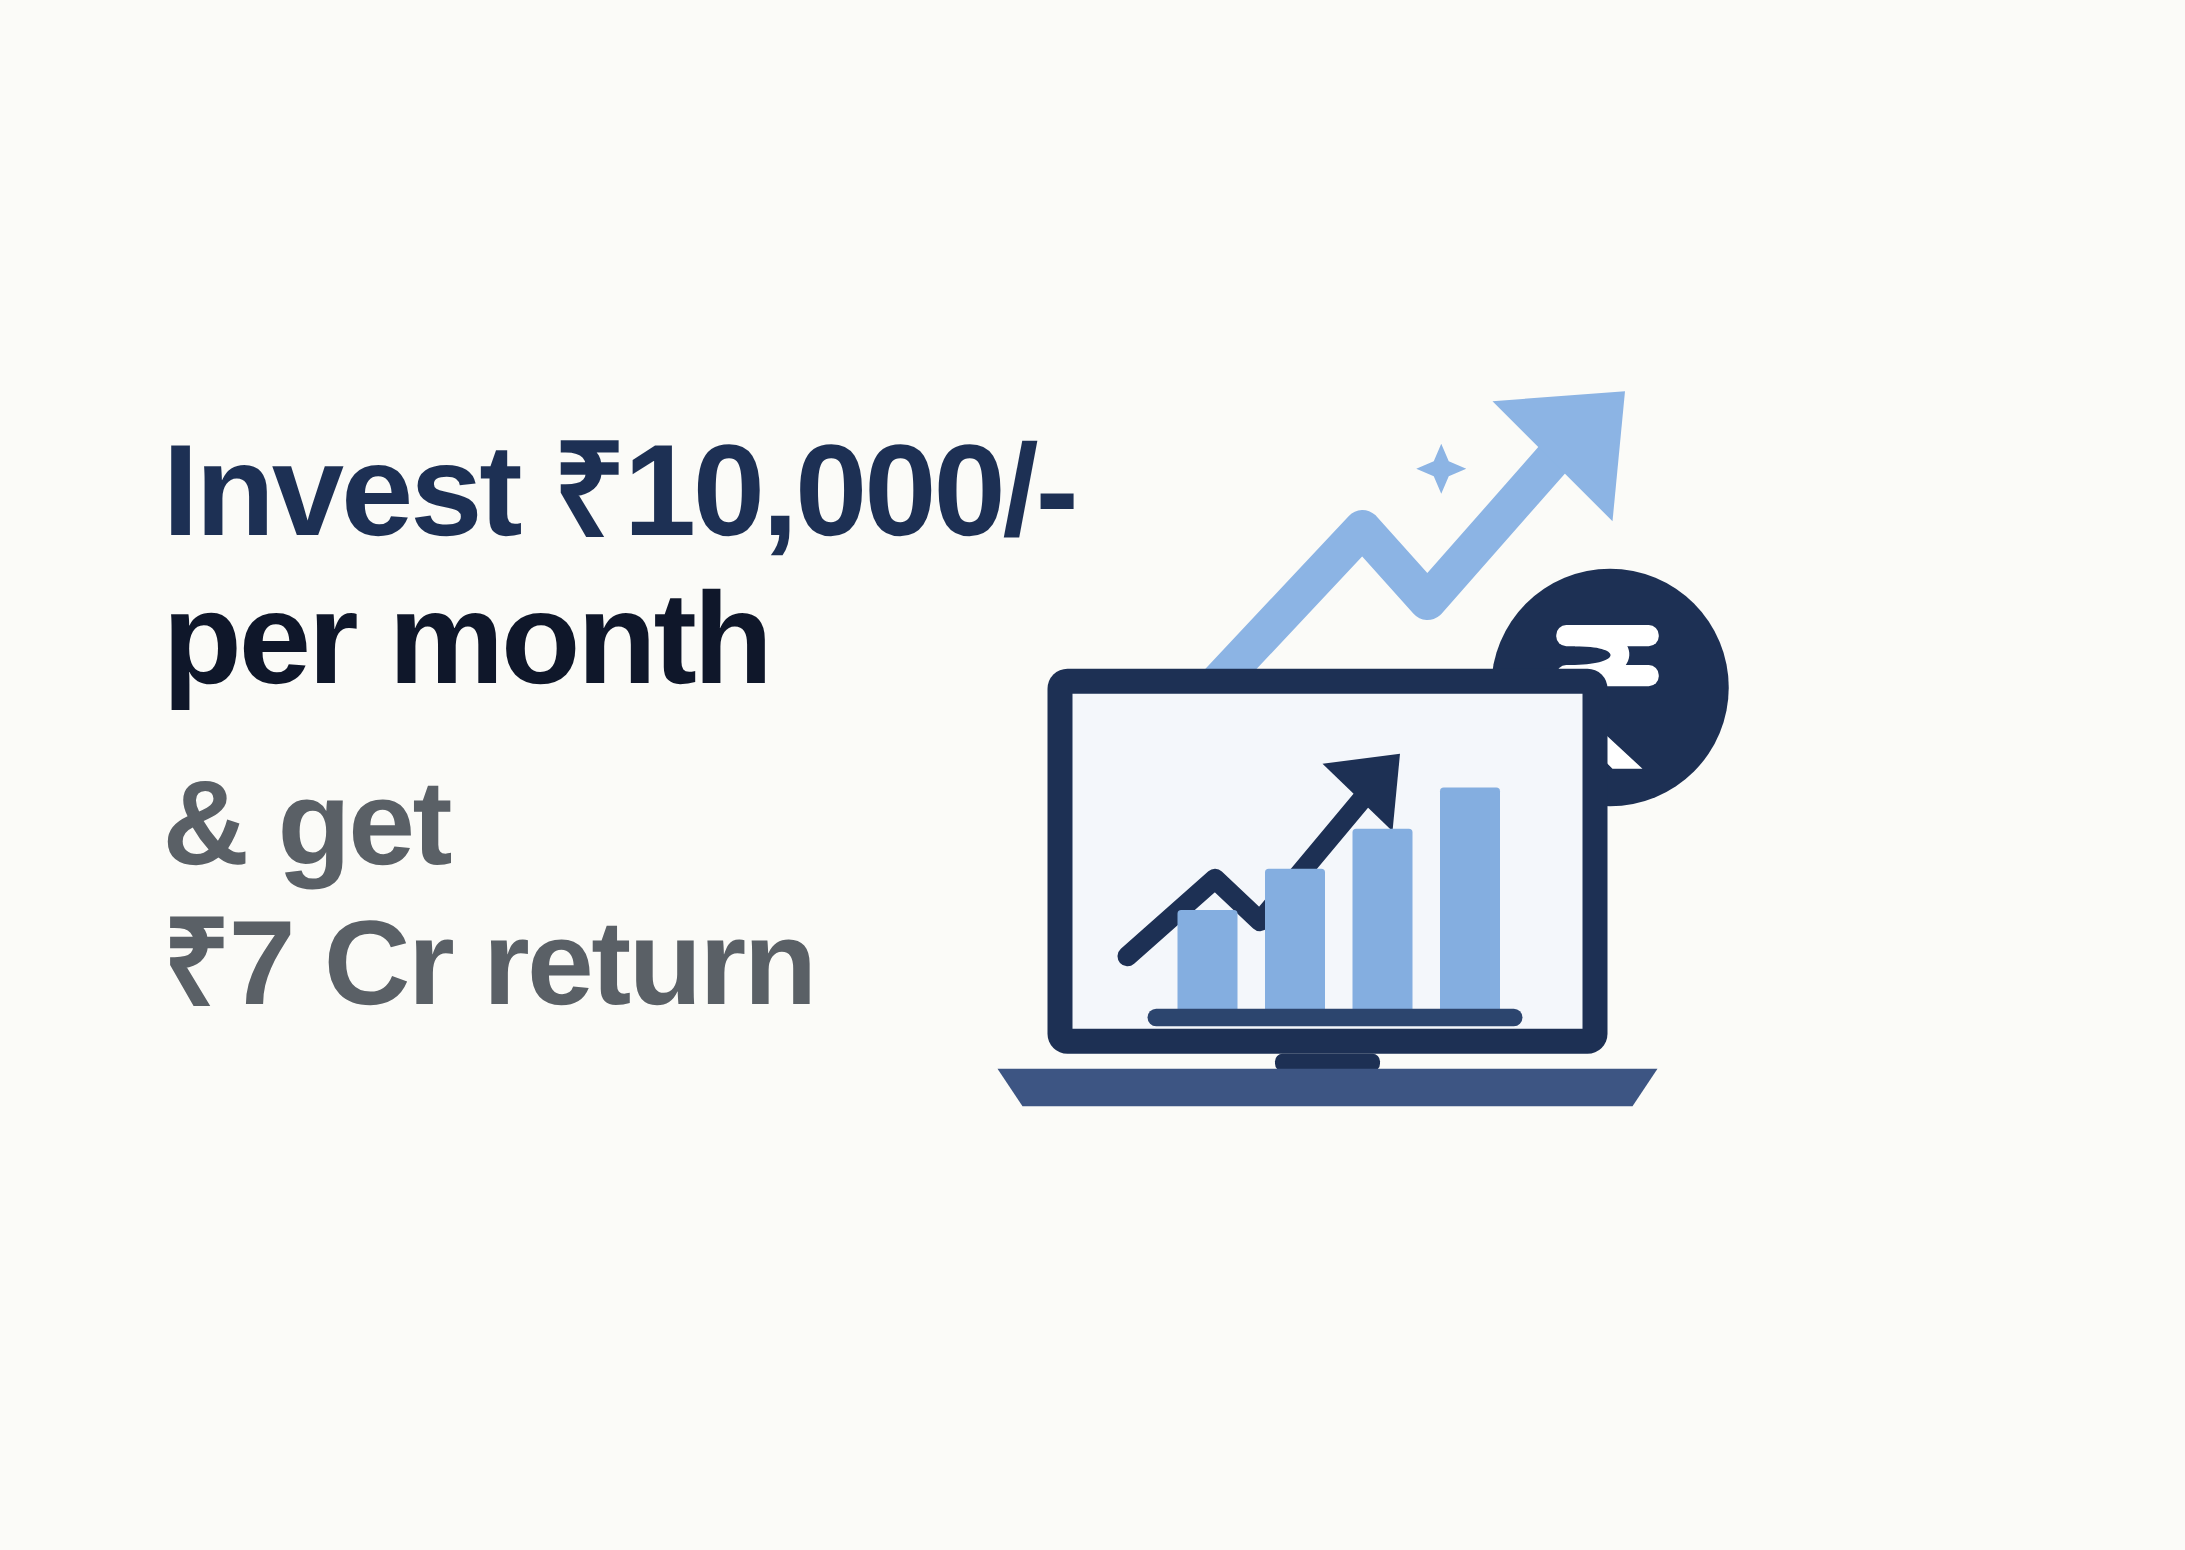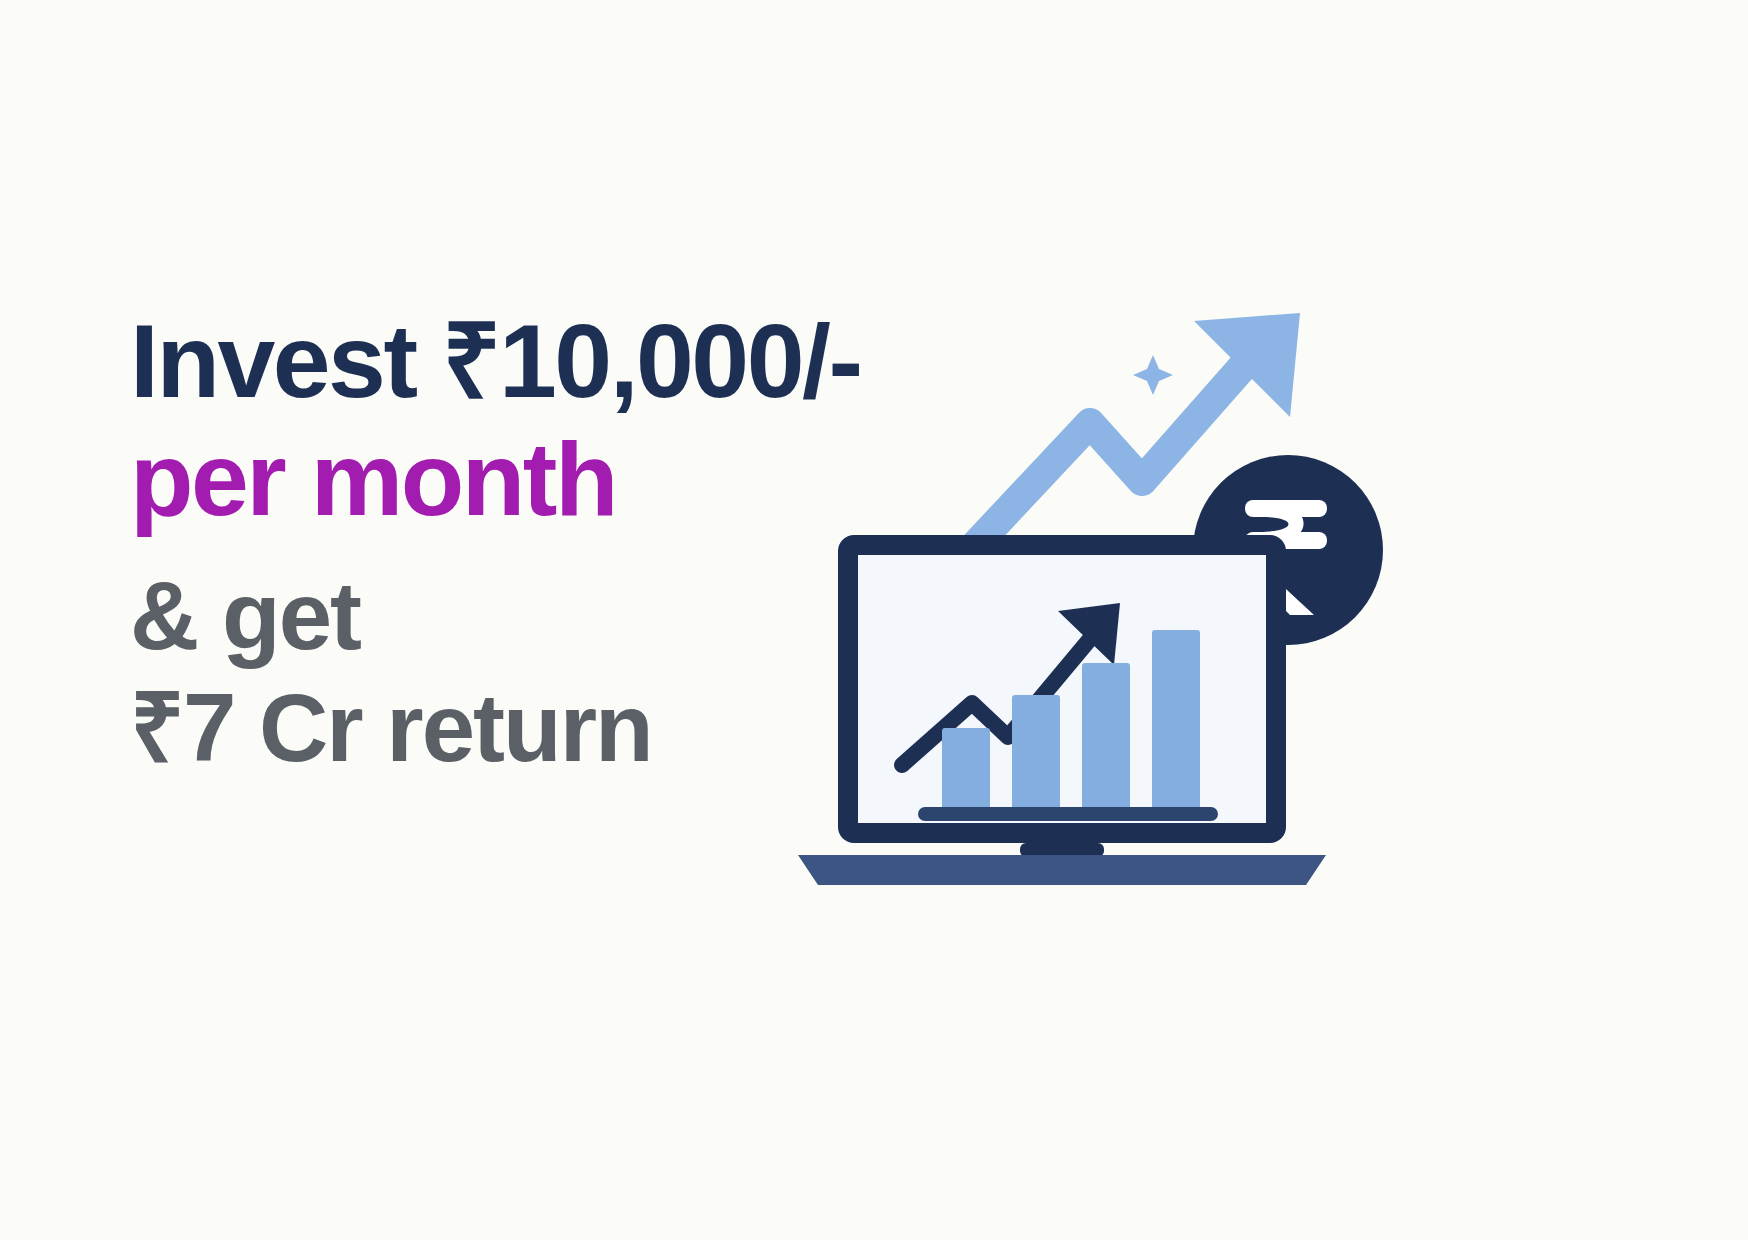--- a/index.html
+++ b/index.html
@@ -6,31 +6,31 @@
   body {
     width:1748px; height:1240px;
     background:#fdfdfb;
     font-family:"Liberation Sans", sans-serif;
     overflow:hidden;
     position:relative;
   }
   #stage { position:absolute; inset:0; background:#fbfbf8; }
 
   
-  .copy { position:absolute; left:130px; top:302px; width:820px; }
+  .copy { position:absolute; left:130px; top:334px; width:820px; }
 
   .head-line {
     font-weight:bold;
     color:#1d3054;
     font-size:104px;
     line-height:118px;
     letter-spacing:-2.5px;
     white-space:nowrap;
   }
-  .sub-block { margin-top:22px; }
+  .sub-block { margin-top:33px; }
   .sub-line {
     font-weight:bold;
     color:#5a6066;
     font-size:96px;
     line-height:112px;
     letter-spacing:-2px;
     white-space:nowrap;
   }
 
   
@@ -38,21 +38,21 @@
   .art svg { display:block; width:620px; height:620px; }
 </style>
 </head>
 <body>
 
 <div id="stage" style="background: rgb(251, 251, 248);">
 
   <div class="copy">
 
     <div class="head-line" style="color: rgb(29, 48, 84);">Invest ₹10,000/-</div>
-    <div class="head-line" style="color: #a21caf;">per month</div>
+    <div class="head-line" style="color: #0f172a;">per month</div>
 
     <div class="sub-block">
       <div class="sub-line" style="color: rgb(90, 96, 102);">&amp; get</div>
       <div class="sub-line" style="color: rgb(90, 96, 102);">₹7 Cr return</div>
     </div>
 
   </div>
 
   <div class="art">
     <svg viewBox="0 0 620 620" xmlns="http://www.w3.org/2000/svg">

